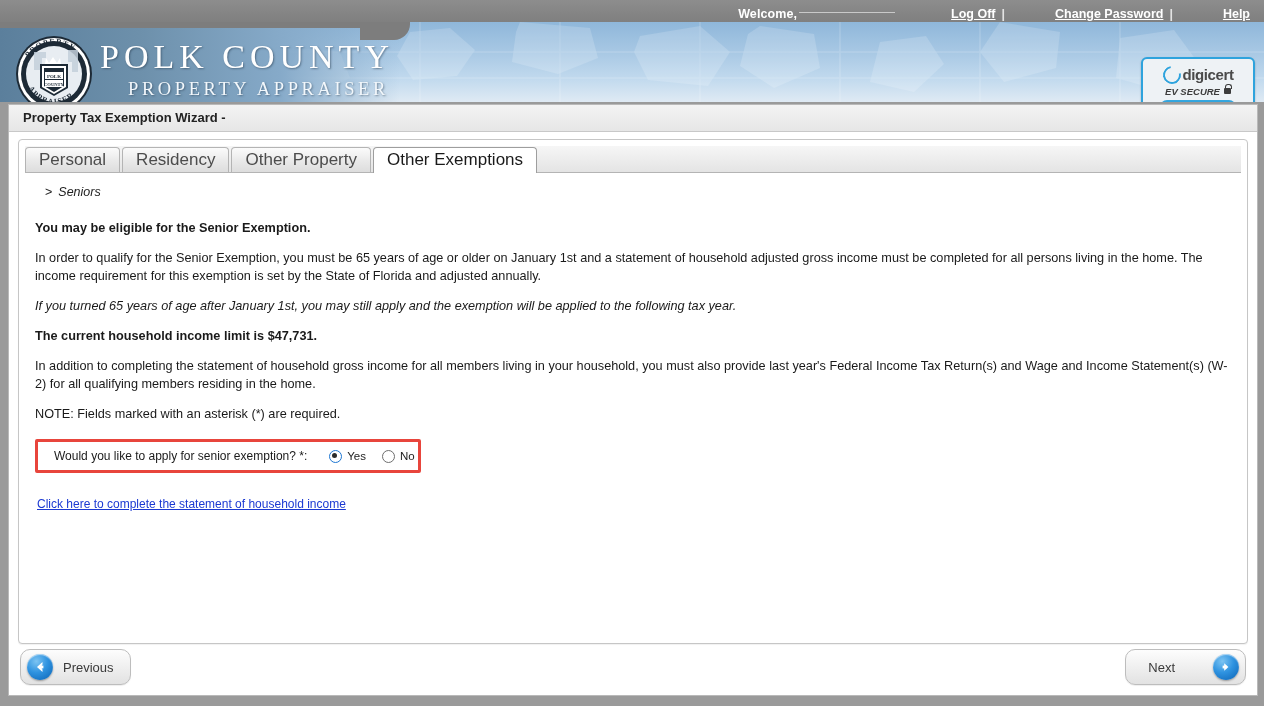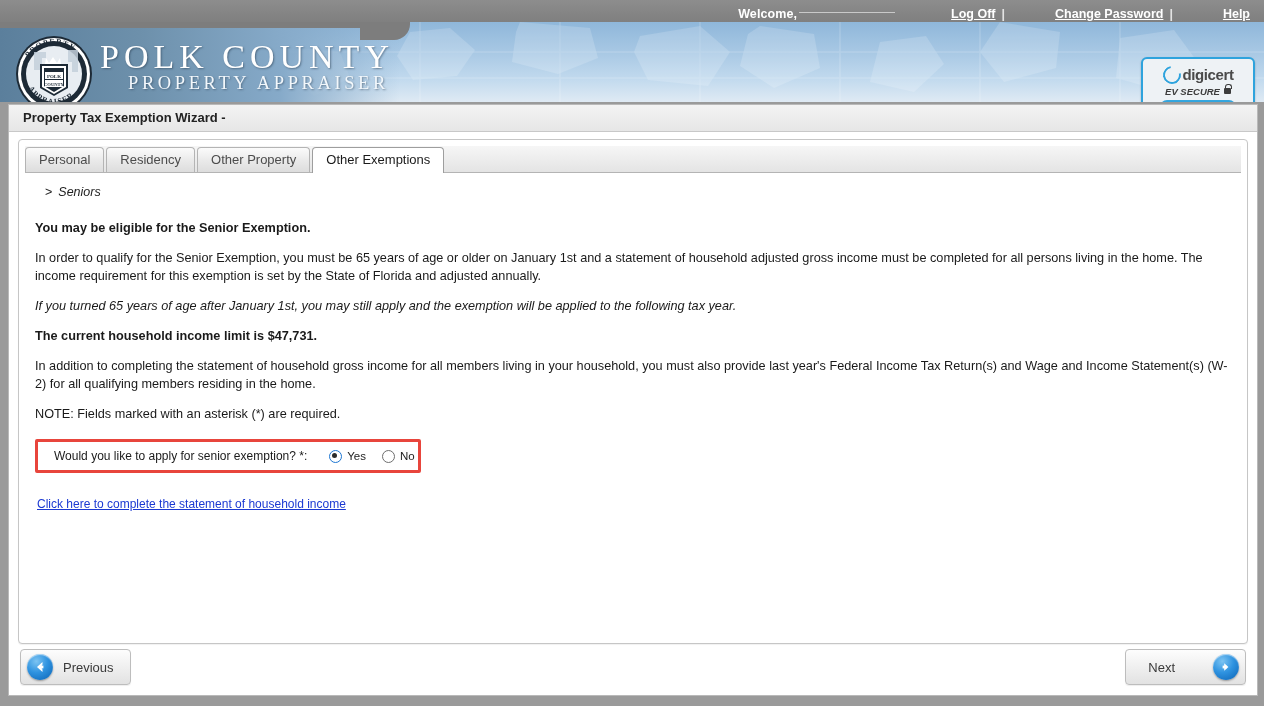--- a/index.html
+++ b/index.html
@@ -56,21 +56,21 @@
   }
   .bannertext{position:absolute;left:100px;top:18px;}
   .btitle{
     font-family:"Liberation Serif", serif;
     font-size:34px;letter-spacing:5px;color:#ffffff;line-height:1;
     text-shadow:1px 1px 2px rgba(40,60,80,.55);
   }
   .bsub{
     font-family:"Liberation Serif", serif;
     font-size:18.5px;letter-spacing:3.6px;color:#f2f7fb;line-height:1;
-    margin-left:28px;
+    margin-top:6px;margin-left:28px;
     text-shadow:1px 1px 2px rgba(40,60,80,.5);
   }
 
   
   .digicert{
     position:absolute;right:9px;top:35px;width:110px;height:60px;
     background:#eef2f5;border:2px solid #2ea3dd;border-radius:6px;
     box-shadow:0 1px 2px rgba(0,0,0,.25);
     display:flex;flex-direction:column;align-items:center;justify-content:center;
   }
@@ -116,21 +116,21 @@
 
   
   .tabstrip{
     position:relative;height:26px;margin:6px 6px 0 6px;
     border-bottom:1px solid #b4b4b4;
     background:linear-gradient(to bottom,#f6f6f6 0%,#e4e4e4 100%);
     display:flex;align-items:flex-end;
   }
   .tab{
     height:24px;line-height:23px;padding:0 13px;margin-right:2px;
-    font-size:13px;color:#4c4c4c;
+    font-size:17px;color:#4c4c4c;
     background:linear-gradient(to bottom,#fbfbfb 0%,#e9e9e9 55%,#dddddd 100%);
     border:1px solid #b4b4b4;border-bottom:none;
     border-radius:4px 4px 0 0;cursor:pointer;white-space:nowrap;
   }
   .tab.active{
     background:#ffffff;color:#1a1a1a;font-weight:normal;
     height:25px;line-height:24px;position:relative;top:1px;
     border-color:#9e9e9e;
   }
 
@@ -170,21 +170,21 @@
     font-size:12px;color:#1b39d2;text-decoration:underline;cursor:pointer;
   }
 
   
   .footer{
     position:absolute;left:9px;top:544px;width:1230px;height:40px;
   }
   .navbtn{
     position:absolute;top:0;height:34px;
     background:linear-gradient(to bottom,#fdfdfd 0%,#f0f0f0 48%,#e2e2e2 100%);
-    border:1px solid #bdbdbd;border-radius:4px;
+    border:1px solid #bdbdbd;border-radius:10px;
     display:flex;align-items:center;cursor:pointer;
     box-shadow:0 1px 1px rgba(0,0,0,.07);
   }
   .navbtn.prev{left:2px;padding:0 16px 0 6px;gap:10px;}
   .navbtn.next{right:2px;padding:0 6px 0 22px;gap:38px;}
   .navlabel{font-size:13px;color:#3a3a3a;}
   .arrow{
     width:26px;height:26px;border-radius:50%;
     background:radial-gradient(circle at 36% 28%,#7dc4f2 0%,#2f93e0 45%,#0a62b4 100%);
     box-shadow:0 1px 2px rgba(0,0,0,.35), inset 0 1px 1px rgba(255,255,255,.6);

